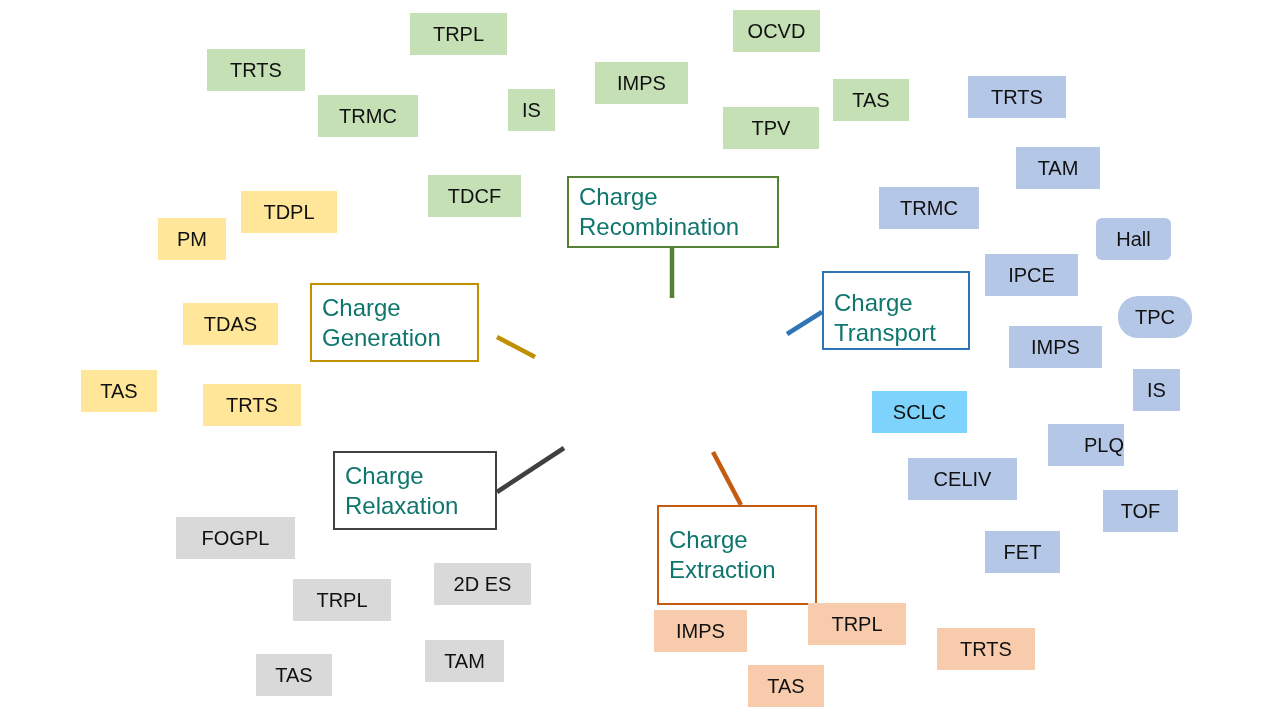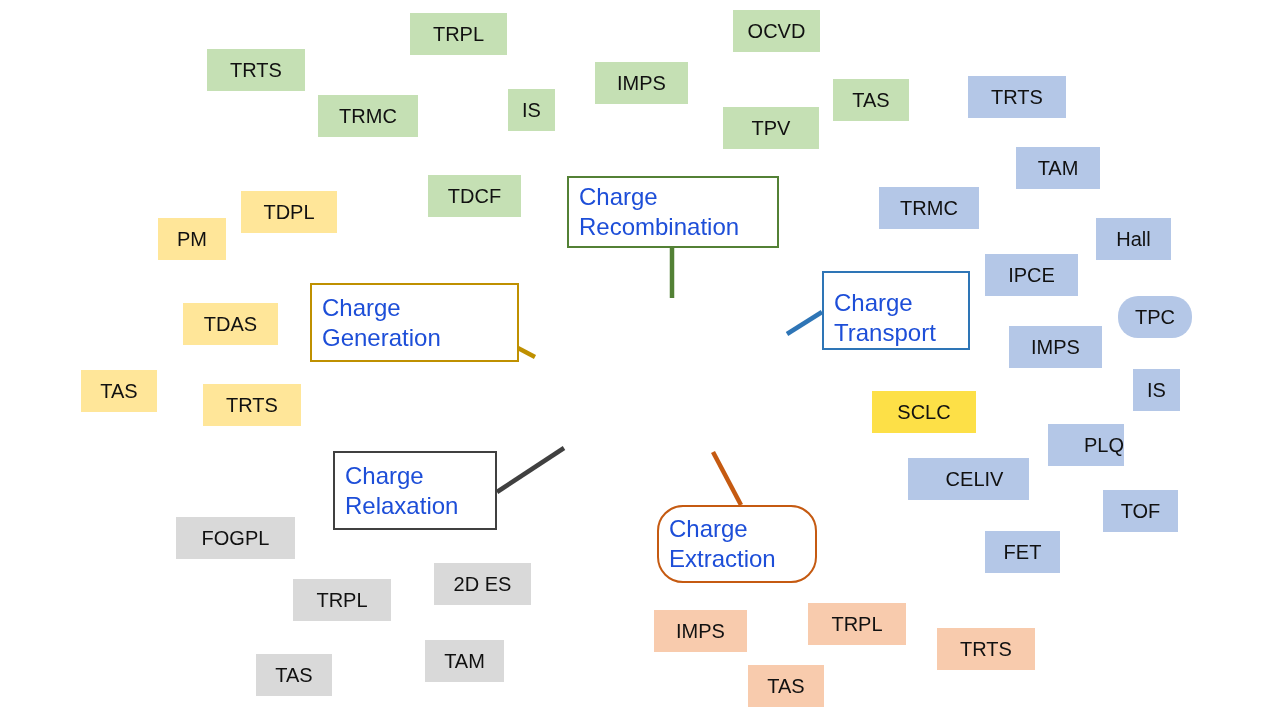--- a/index.html
+++ b/index.html
@@ -34,21 +34,21 @@
   .branch-box {
     position: absolute;
     background: #ffffff;
     border: 2px solid #000000;
     display: flex;
     align-items: center;
     box-sizing: border-box;
     padding-left: 10px;
     font-size: 24px;
     line-height: 1.25;
-    color: #1d4ed8;
+    color: #0f766e;
   }
   #center-box {
     position: absolute;
     left: 525px;
     top: 296px;
     width: 263px;
     height: 158px;
     box-sizing: border-box;
     background: #ffffff;
     border: 5px solid #000000;
@@ -73,57 +73,57 @@
       <line x1="672" y1="248" x2="672" y2="298" stroke="#538135" stroke-width="4.5"></line>
       <line x1="497" y1="337" x2="535" y2="357" stroke="#bf9000" stroke-width="4.5"></line>
       <line x1="787" y1="334" x2="822" y2="312" stroke="#2e75b6" stroke-width="4.5"></line>
       <line x1="497" y1="492" x2="564" y2="448" stroke="#404040" stroke-width="4.5"></line>
       <line x1="713" y1="452" x2="741" y2="505" stroke="#c55a11" stroke-width="4.5"></line>
     </svg>
   <div id="layer">
       <div class="branch-box" style="left: 567px; top: 176px; width: 212px; height: 72px; border-color: rgb(83, 129, 53);">
         <span>Charge Recombination</span>
       </div>
-      <div class="branch-box" style="left: 310px; top: 283px; width: 209px; height: 79px; border-color: rgb(191, 144, 0);">
+      <div class="branch-box" style="left: 310px; top: 283px; width: 169px; height: 79px; border-color: rgb(191, 144, 0);">
         <span>Charge Generation</span>
       </div>
       <div class="branch-box" style="left: 822px; top: 271px; width: 148px; height: 79px; border-color: rgb(46, 117, 182); align-items: flex-end;">
         <span>Charge Transport</span>
       </div>
       <div class="branch-box" style="left: 333px; top: 451px; width: 164px; height: 79px; border-color: rgb(64, 64, 64);">
         <span>Charge Relaxation</span>
       </div>
-      <div class="branch-box" style="left: 657px; top: 505px; width: 160px; height: 78px; border-color: rgb(197, 90, 17); border-radius: 26px;">
+      <div class="branch-box" style="left: 657px; top: 505px; width: 160px; height: 100px; border-color: rgb(197, 90, 17);">
         <span>Charge Extraction</span>
       </div>
       <div class="node" style="left: 410px; top: 13px; width: 97px; background: rgb(197, 224, 180);">TRPL</div>
       <div class="node" style="left: 207px; top: 49px; width: 98px; background: rgb(197, 224, 180);">TRTS</div>
       <div class="node" style="left: 318px; top: 95px; width: 100px; background: rgb(197, 224, 180);">TRMC</div>
       <div class="node" style="left: 508px; top: 89px; width: 47px; background: rgb(197, 224, 180);">IS</div>
       <div class="node" style="left: 595px; top: 62px; width: 93px; background: rgb(197, 224, 180);">IMPS</div>
       <div class="node" style="left: 733px; top: 10px; width: 87px; background: rgb(197, 224, 180);">OCVD</div>
       <div class="node" style="left: 723px; top: 107px; width: 96px; background: rgb(197, 224, 180);">TPV</div>
       <div class="node" style="left: 833px; top: 79px; width: 76px; background: rgb(197, 224, 180);">TAS</div>
       <div class="node" style="left: 428px; top: 175px; width: 93px; background: rgb(197, 224, 180);">TDCF</div>
       <div class="node" style="left: 241px; top: 191px; width: 96px; background: rgb(255, 230, 153);">TDPL</div>
       <div class="node" style="left: 122px; top: 218px; width: 68px; background: rgb(255, 230, 153); margin-left: 36px;">PM</div>
       <div class="node" style="left: 183px; top: 303px; width: 95px; background: rgb(255, 230, 153);">TDAS</div>
       <div class="node" style="left: 81px; top: 370px; width: 76px; background: rgb(255, 230, 153);">TAS</div>
       <div class="node" style="left: 203px; top: 384px; width: 98px; background: rgb(255, 230, 153);">TRTS</div>
       <div class="node" style="left: 968px; top: 76px; width: 98px; background: rgb(180, 199, 231);">TRTS</div>
       <div class="node" style="left: 1016px; top: 147px; width: 84px; background: rgb(180, 199, 231);">TAM</div>
       <div class="node" style="left: 879px; top: 187px; width: 100px; background: rgb(180, 199, 231);">TRMC</div>
-      <div class="node" style="left: 1096px; top: 218px; width: 75px; background: rgb(180, 199, 231);">Hall</div>
+      <div class="node" style="left: 1096px; top: 218px; width: 75px; background: rgb(180, 199, 231); border-radius: 6px;">Hall</div>
       <div class="node" style="left: 985px; top: 254px; width: 93px; background: rgb(180, 199, 231);">IPCE</div>
       <div class="node" style="left: 1118px; top: 296px; width: 74px; background: rgb(180, 199, 231); border-radius: 20px;">TPC</div>
       <div class="node" style="left: 1009px; top: 326px; width: 93px; background: rgb(180, 199, 231);">IMPS</div>
       <div class="node" style="left: 1133px; top: 369px; width: 47px; background: rgb(180, 199, 231);">IS</div>
-      <div class="node" style="left: 872px; top: 391px; width: 104px; background: #fde047;">SCLC</div>
+      <div class="node" style="left: 872px; top: 391px; width: 95px; background: #7dd3fc;">SCLC</div>
       <div class="node" style="left: 1048px; top: 424px; width: 76px; background: rgb(180, 199, 231); text-align: right;">PLQ</div>
-      <div class="node" style="left: 908px; top: 458px; width: 109px; background: rgb(180, 199, 231); padding-left: 12px;">CELIV</div>
+      <div class="node" style="left: 908px; top: 458px; width: 109px; background: rgb(180, 199, 231);">CELIV</div>
       <div class="node" style="left: 1103px; top: 490px; width: 75px; background: rgb(180, 199, 231);">TOF</div>
       <div class="node" style="left: 985px; top: 531px; width: 75px; background: rgb(180, 199, 231);">FET</div>
       <div class="node" style="left: 176px; top: 517px; width: 119px; background: rgb(217, 217, 217);">FOGPL</div>
       <div class="node" style="left: 293px; top: 579px; width: 98px; background: rgb(217, 217, 217);">TRPL</div>
       <div class="node" style="left: 434px; top: 563px; width: 97px; background: rgb(217, 217, 217);">2D ES</div>
       <div class="node" style="left: 256px; top: 654px; width: 76px; background: rgb(217, 217, 217);">TAS</div>
       <div class="node" style="left: 425px; top: 640px; width: 79px; background: rgb(217, 217, 217);">TAM</div>
       <div class="node" style="left: 654px; top: 610px; width: 93px; background: rgb(248, 203, 173);">IMPS</div>
       <div class="node" style="left: 808px; top: 603px; width: 98px; background: rgb(248, 203, 173);">TRPL</div>
       <div class="node" style="left: 748px; top: 665px; width: 76px; background: rgb(248, 203, 173);">TAS</div>

